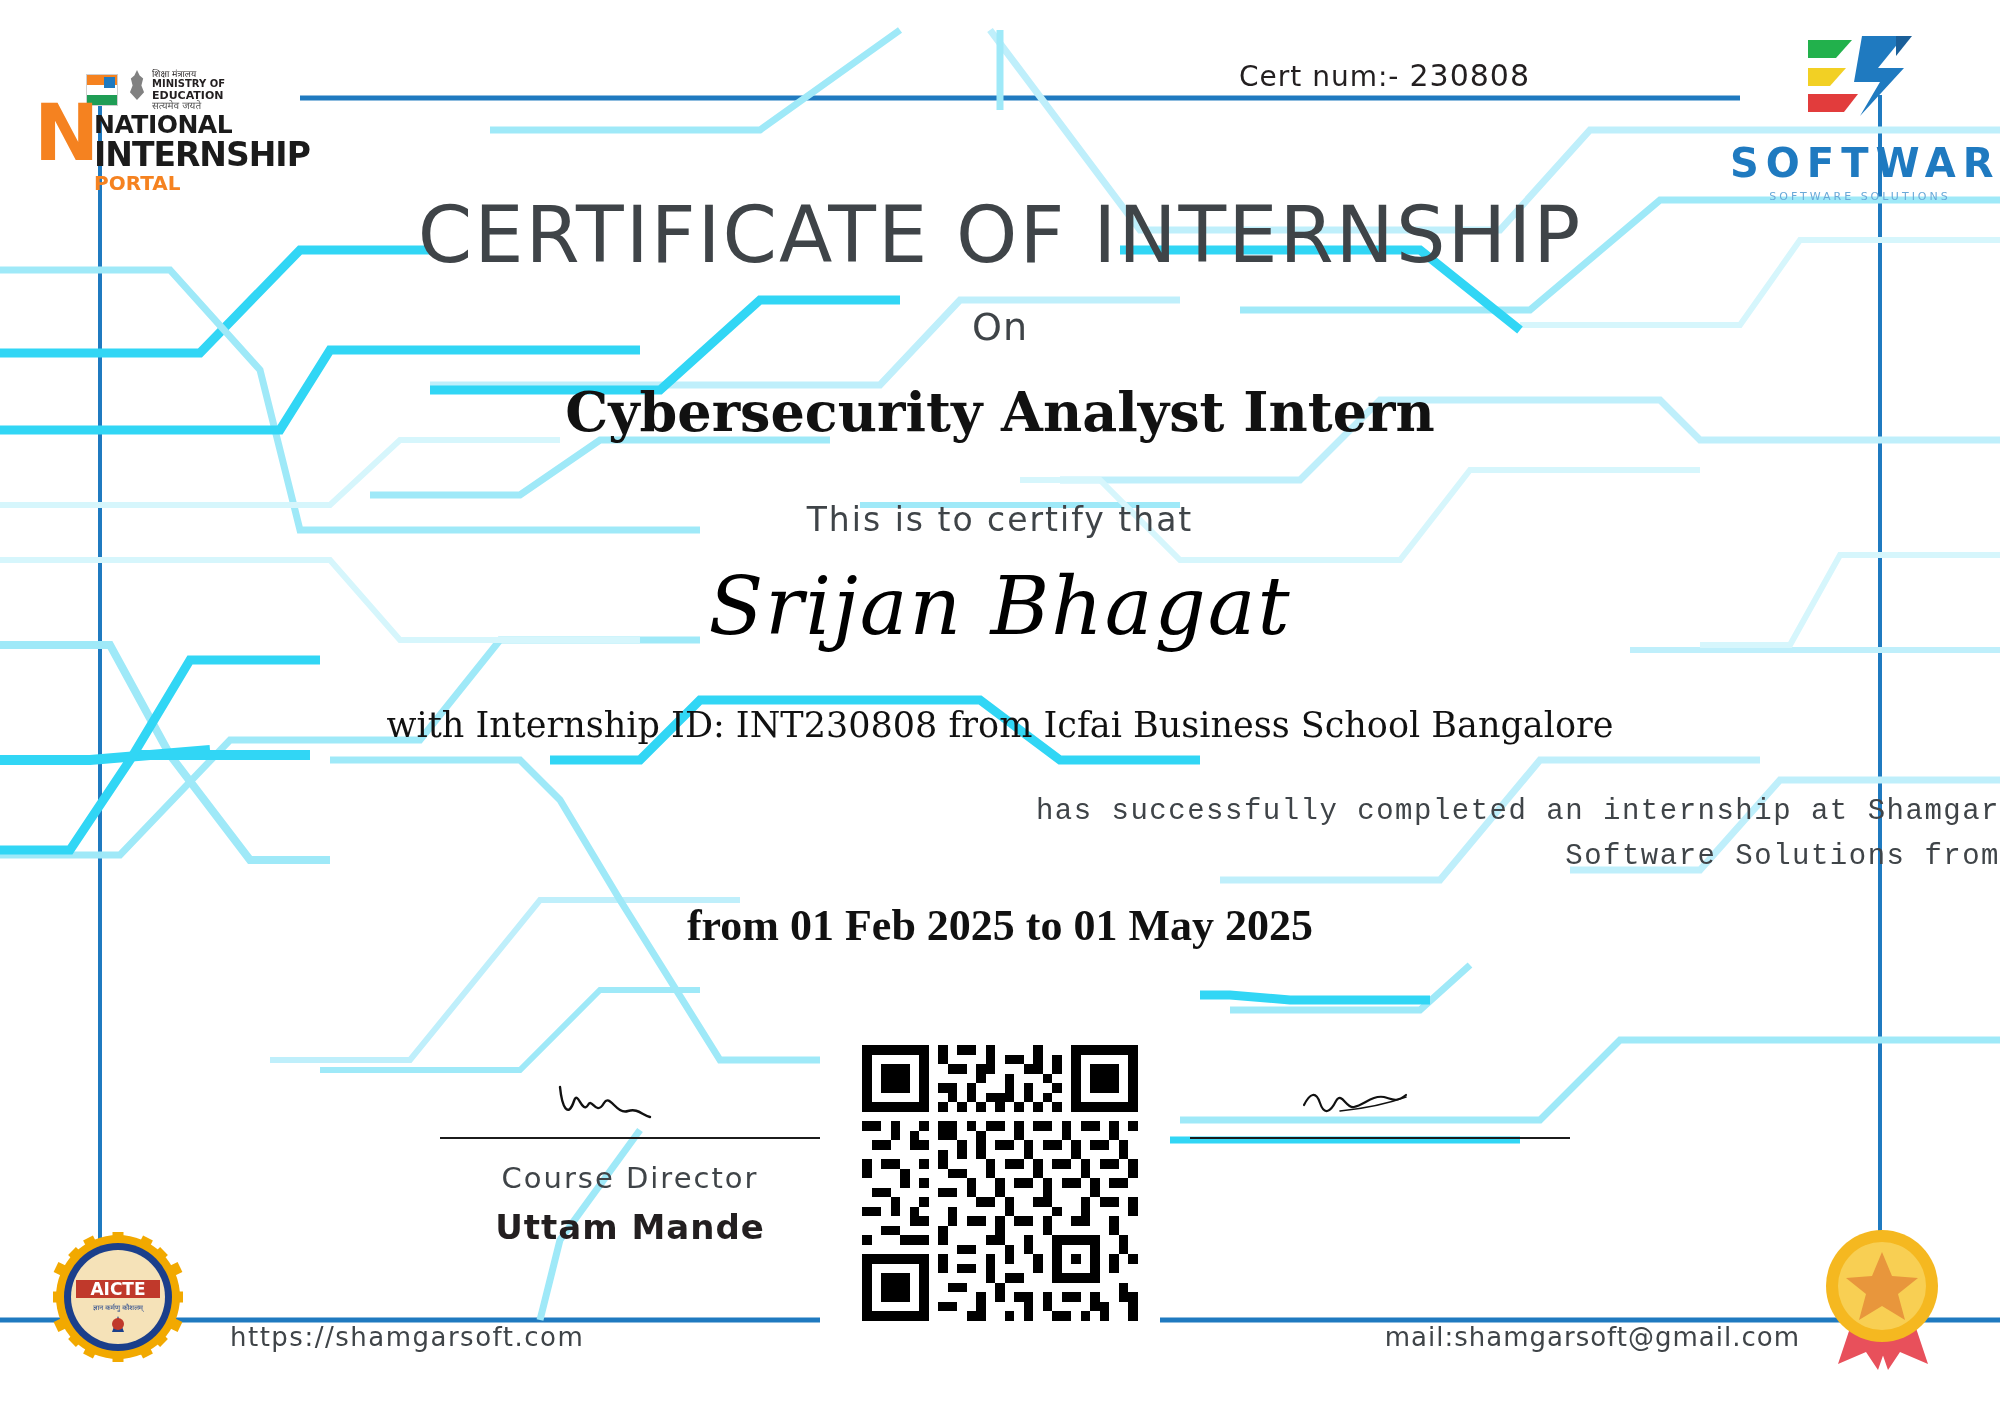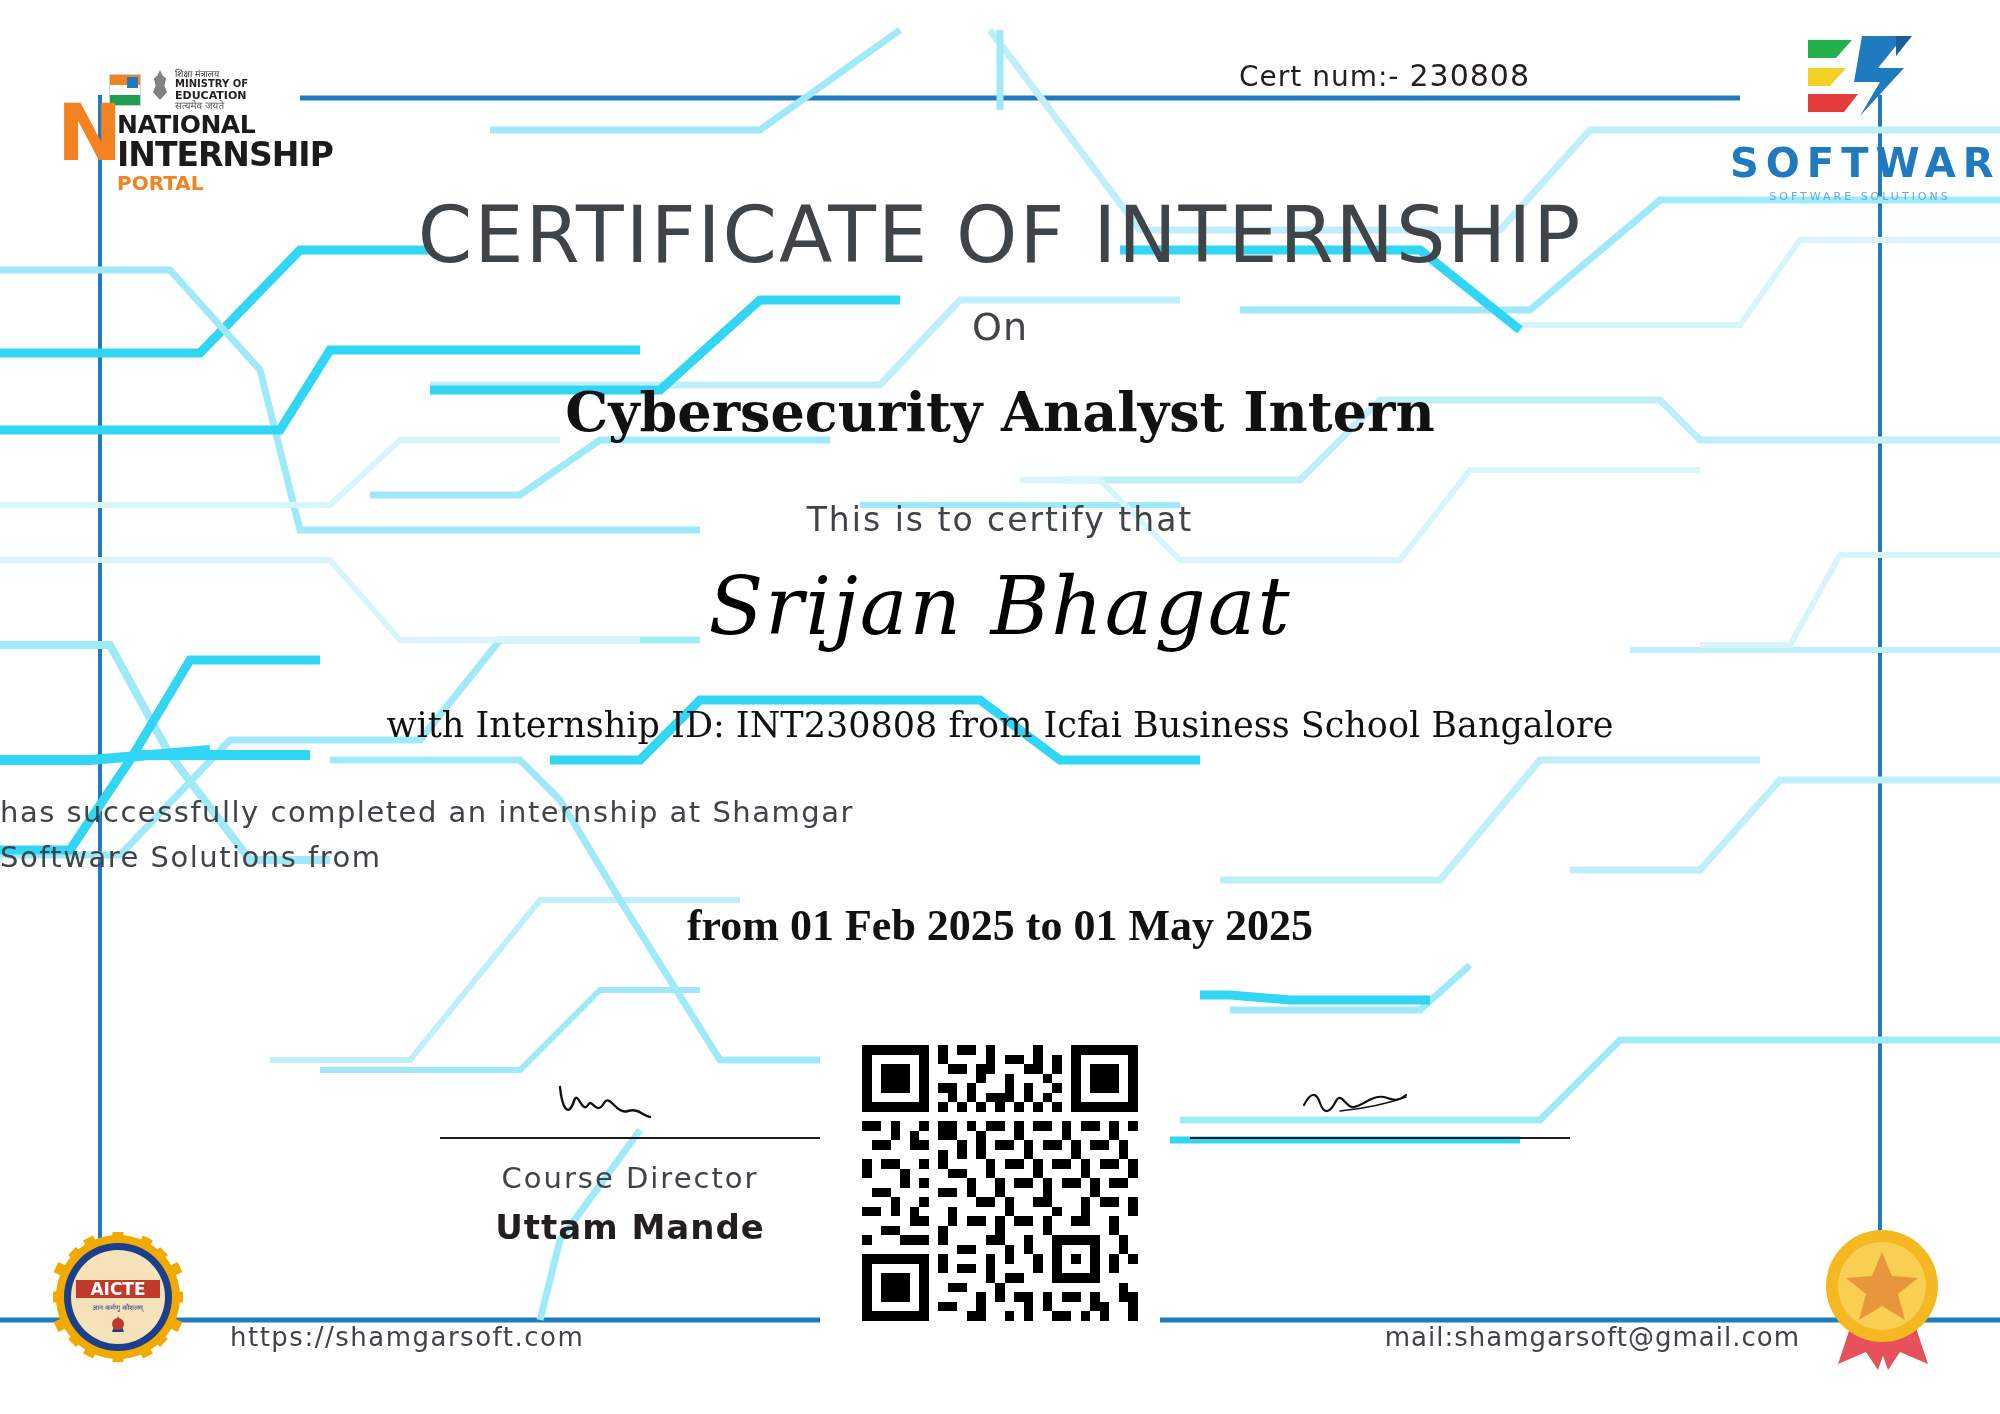--- a/index.html
+++ b/index.html
@@ -30,21 +30,20 @@
     pointer-events: none;
   }
 
   
   .nip-logo {
     position: absolute;
     left: 28px;
     top: 34px;
     width: 280px;
     height: 140px;
-    margin-left: 23px;
   }
   .nip-n {
     position: absolute;
     left: 6px;
     top: 60px;
     font-family: "DejaVu Sans", sans-serif;
     font-weight: bold;
     font-size: 78px;
     line-height: 78px;
     color: #f58220;
@@ -224,25 +223,26 @@
     top: 705px;
     text-align: center;
     font-family: "DejaVu Serif", serif;
     font-size: 35px;
     color: #111111;
   }
   .completed {
     position: absolute;
     left: 0; right: 0;
     top: 790px;
-    text-align: left;
+    text-align: right;
     font-size: 29px;
     letter-spacing: 1.5px;
     color: #3f4448;
     line-height: 1.55;
+    font-family: Liberation Mono, monospace;
   }
   .dates {
     position: absolute;
     left: 0; right: 0;
     top: 900px;
     text-align: center;
     font-family: Liberation Serif, serif;
     font-weight: bold;
     font-size: 44px;
     color: #111111;

